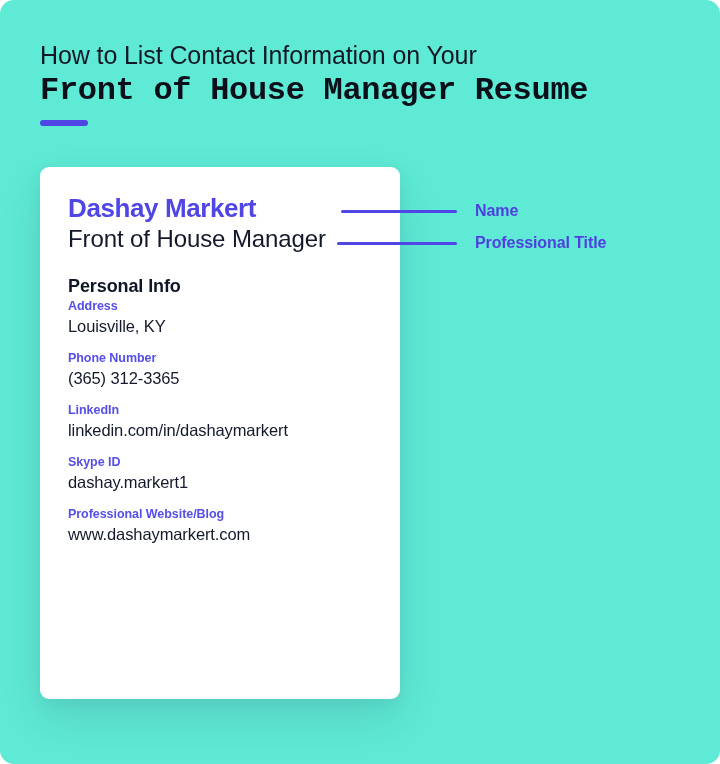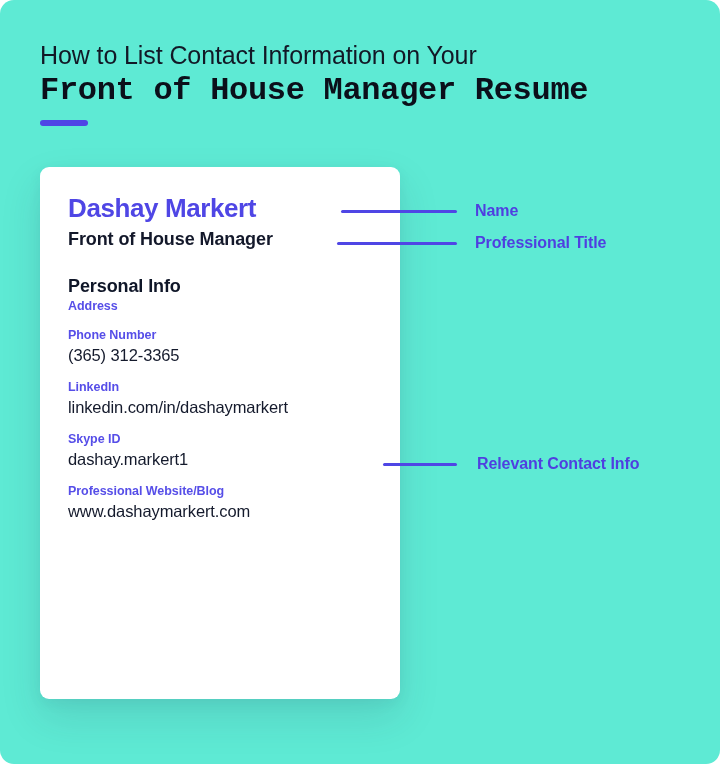--- a/index.html
+++ b/index.html
@@ -78,23 +78,23 @@
   .cand-name {
     font-size: 26px;
     line-height: 34px;
     font-weight: 700;
     color: #4f46e5;
     letter-spacing: -0.4px;
     white-space: nowrap;
   }
   .cand-title {
     margin-top: 2px;
-    font-size: 18px;
+    font-size: 24px;
     line-height: 24px;
-    font-weight: 700;
+    font-weight: 400;
     color: #13182a;
     letter-spacing: -0.1px;
     white-space: nowrap;
   }
   .section-heading {
     margin-top: 23px;
     font-size: 18px;
     line-height: 24px;
     font-weight: 700;
     color: #0f1628;
@@ -171,20 +171,21 @@
       <div class="cand-name">Dashay Markert</div>
 
       <div class="cand-title">Front of House Manager</div>
 
       <div class="section-heading">Personal Info</div>
 
       <div id="contact-list">
 
         <div class="contact-item">
           <div class="contact-label">Address</div>
+          <div class="contact-value">Louisville, KY</div>
         </div>
 
         <div class="contact-item">
           <div class="contact-label">Phone Number</div>
           <div class="contact-value">(365) 312-3365</div>
         </div>
 
 
         <div class="contact-item">
           <div class="contact-label">LinkedIn</div>
@@ -208,18 +209,14 @@
   <div class="anno" id="anno-name">
     <div class="anno-line"></div>
     <div class="anno-text">Name</div>
   </div>
 
   <div class="anno" id="anno-title">
     <div class="anno-line"></div>
     <div class="anno-text">Professional Title</div>
   </div>
 
-  <div class="anno" id="anno-contact">
-    <div class="anno-line"></div>
-    <div class="anno-text">Relevant Contact Info</div>
-  </div>
 
 </div>
 
 </body></html>

